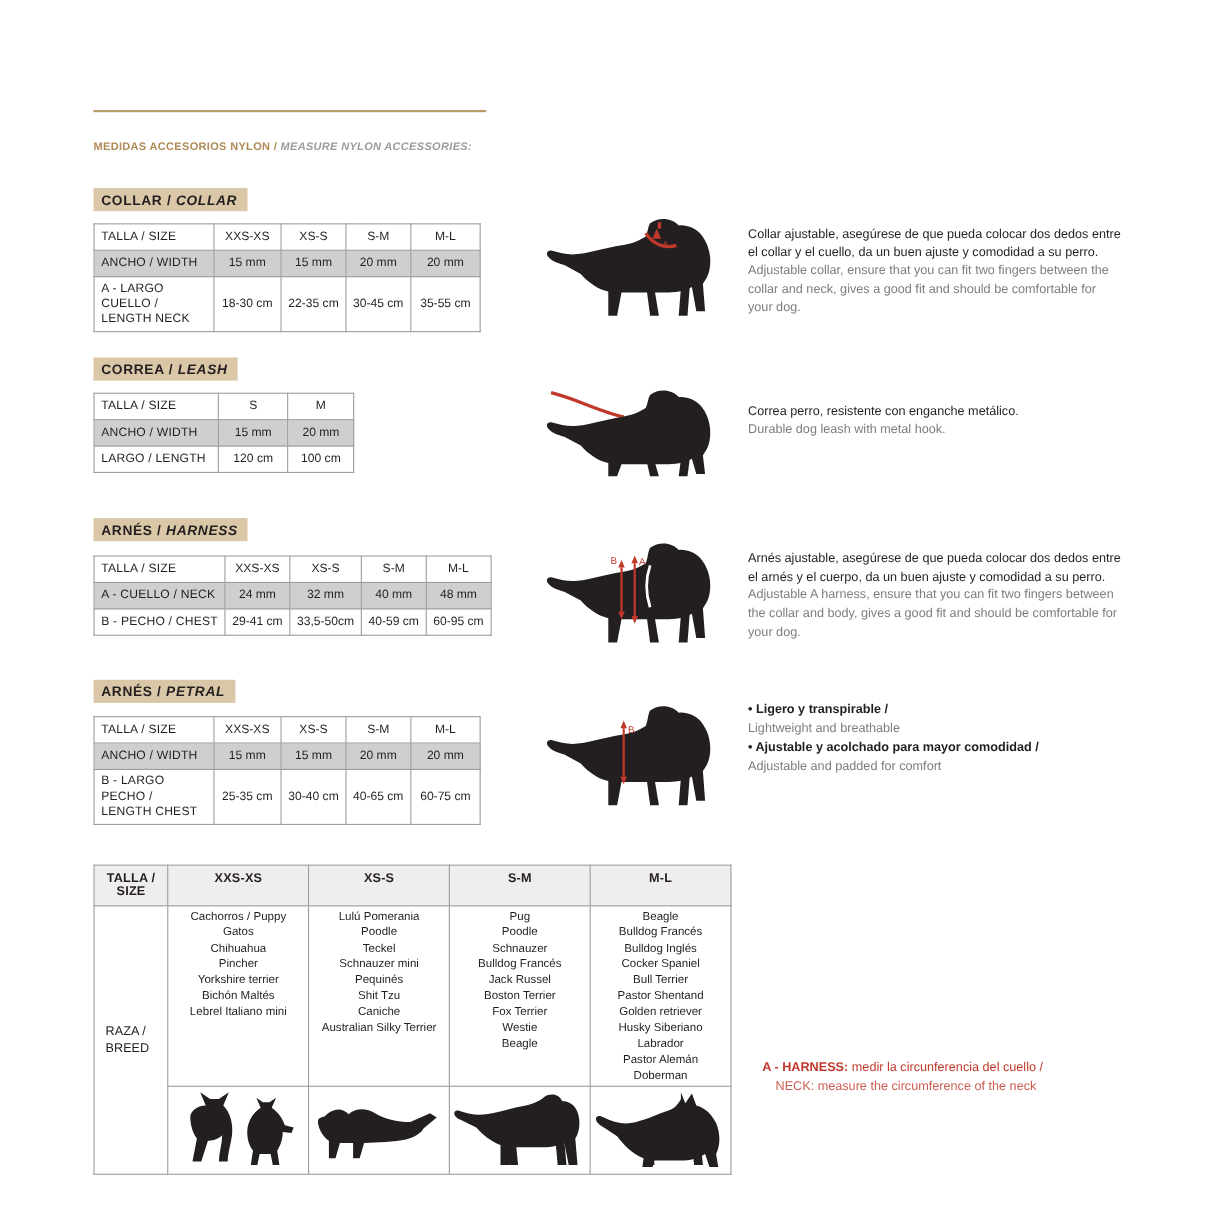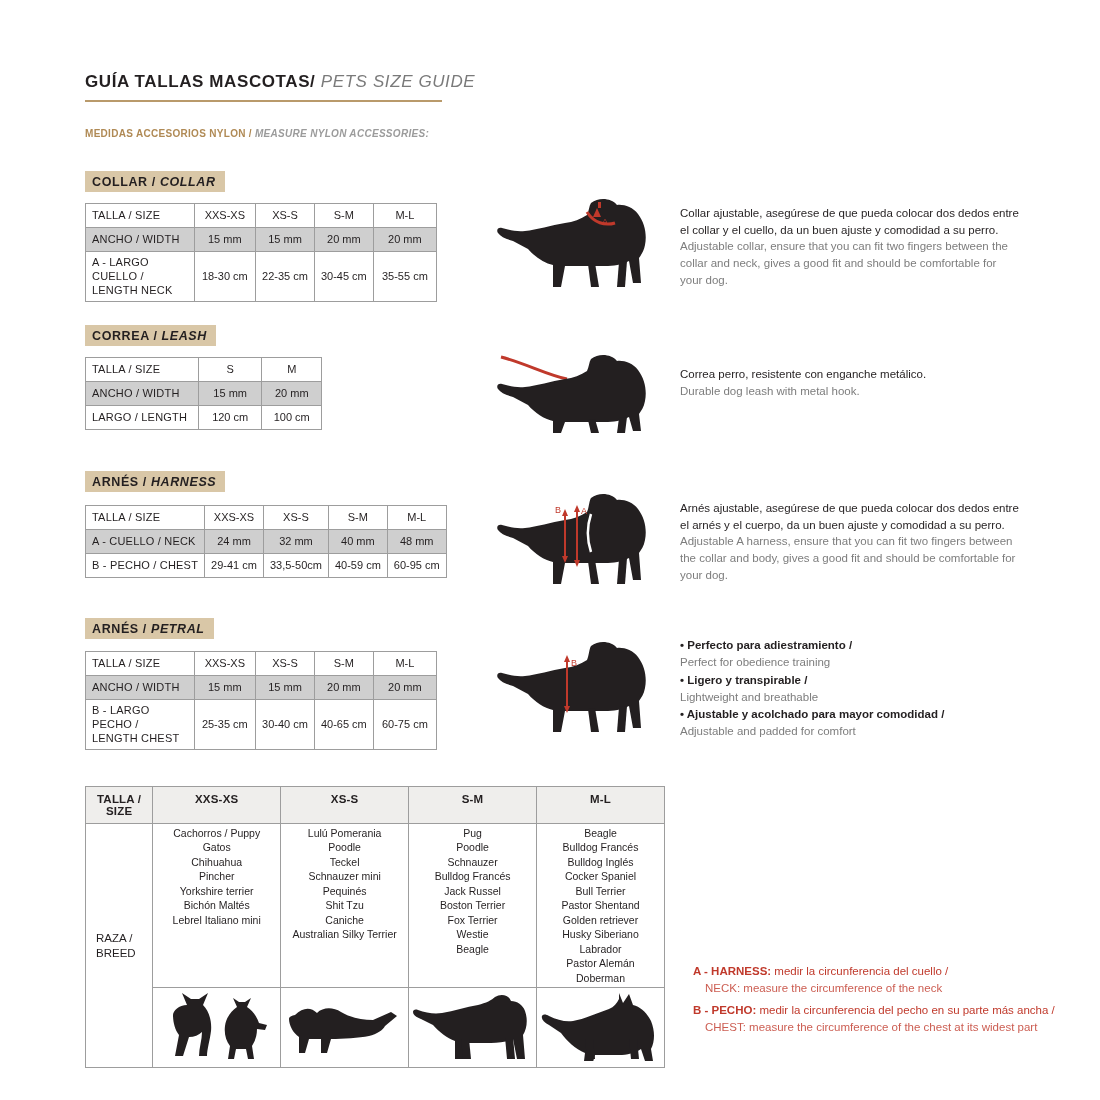--- a/index.html
+++ b/index.html
@@ -100,23 +100,20 @@
 
   
   .sil-wrap { position:absolute; }
   svg { display:block; }
 </style>
 </head>
 <body>
 
 <div class="page">
 
-  <div id="main-title">
-    <span class="es">GUÍA TALLAS MASCOTAS/</span><span class="en"> PETS SIZE GUIDE</span>
-  </div>
   <div id="title-rule"></div>
 
   <div id="sub-title">
     <span>MEDIDAS ACCESORIOS NYLON /</span><span class="en"> MEASURE NYLON ACCESSORIES:</span>
   </div>
 
   <div class="sec-tag" style="left:85px; top:171px;">
     <span>COLLAR /</span><span class="en"> COLLAR</span>
   </div>
 
@@ -286,24 +283,20 @@
       <path fill="#231f20" d="M96 18 C104 12 116 13 122 20 C128 19 138 22 143 29 C150 38 152 50 150 60 C149 66 146 70 144 73 L146 100 L138 100 L134 78 C127 82 118 83 110 83 L70 83 L66 104 L58 104 L58 82 C49 80 40 74 33 66 L18 58 C11 56 6 54 3 50 C1 47 3 44 7 45 C14 47 22 49 30 48 C42 47 56 42 70 40 C78 39 86 36 92 32 C94 28 94 21 96 18 Z"></path>
       <path fill="#231f20" d="M100 80 L104 104 L96 104 L93 81 Z"></path>
       <path fill="#231f20" d="M132 78 L130 104 L122 104 L124 79 Z"></path>
       <path fill="none" stroke="#c0392b" stroke-width="2" d="M72 34 L72 78"></path>
       <path fill="#c0392b" d="M69 34 l3 -7 l3 7 z M69 78 l3 7 l3 -7 z"></path>
       <text x="76" y="38" font-family="Liberation Sans, sans-serif" font-size="9" fill="#c0392b">B</text>
     </svg>
   </div>
 
   <div class="bullets" style="left:680px; top:637px;">
-    <div>
-      <span class="b-es">• Perfecto para adiestramiento /</span><br>
-      <span class="b-en">Perfect for obedience training</span>
-    </div>
     <div>
       <span class="b-es">• Ligero y transpirable /</span><br>
       <span class="b-en">Lightweight and breathable</span>
     </div>
     <div>
       <span class="b-es">• Ajustable y acolchado para mayor comodidad /</span><br>
       <span class="b-en">Adjustable and padded for comfort</span>
     </div>
   </div>
 
@@ -395,19 +388,15 @@
       </td>
     </tr>
   </tbody>
     </table>
 
   <div class="legend" style="left:693px; top:963px;">
     <div>
       <span class="k">A - HARNESS:</span><span class="es"> medir la circunferencia del cuello /</span><br>
       <span class="en" style="margin-left:12px;">NECK: measure the circumference of the neck</span>
     </div>
-    <div style="margin-top:6px;">
-      <span class="k">B - PECHO:</span><span class="es"> medir la circunferencia del pecho en su parte más ancha /</span><br>
-      <span class="en" style="margin-left:12px;">CHEST: measure the circumference of the chest at its widest part</span>
-    </div>
   </div>
 
 </div>
 
 </body></html>

